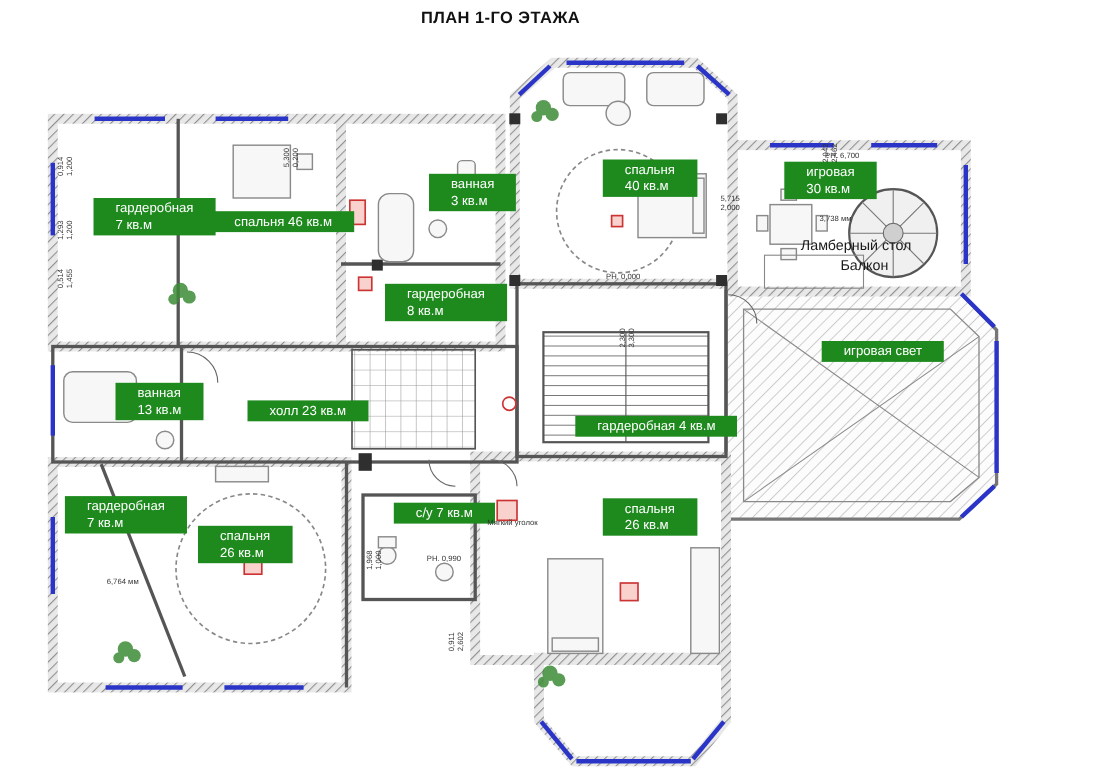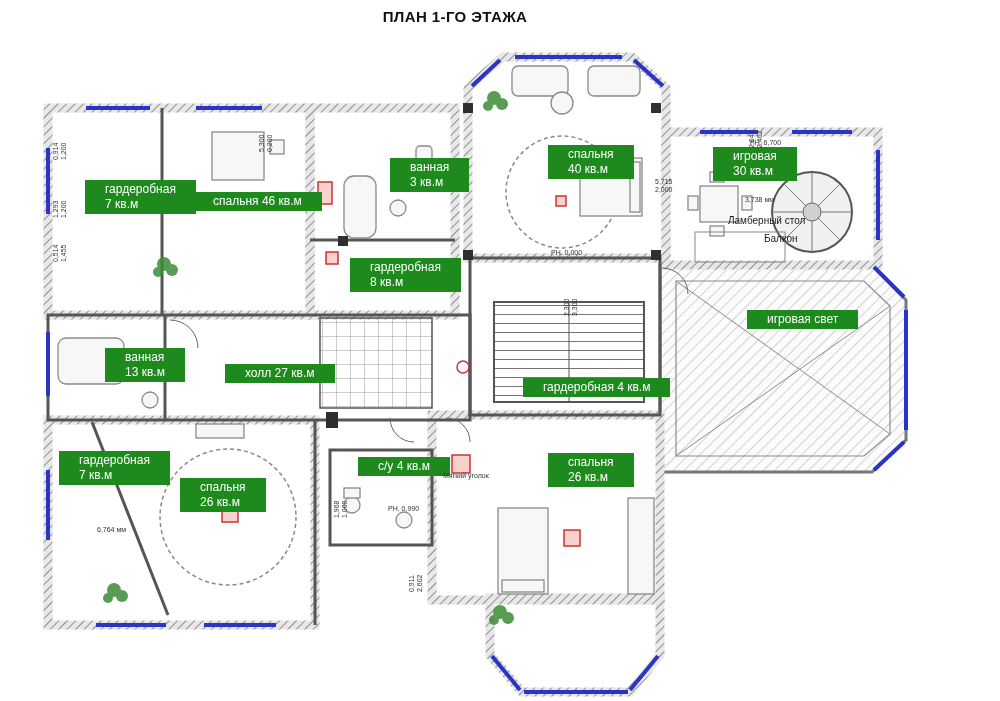--- a/index.html
+++ b/index.html
@@ -6,21 +6,21 @@
   html,body { width:1000px; height:701px; background:#ffffff;
     font-family:"Liberation Sans", sans-serif; position:relative; overflow:hidden; }
   .page-title { position:absolute; top:8px; left:0; width:910px; text-align:center;
     font-size:15px; font-weight:bold; color:#111; letter-spacing:.4px; }
   .plan { position:absolute; left:0; top:0; width:1000px; height:701px; }
   .plan svg { position:absolute; left:0; top:0; }
   .room-label { position:absolute; background:var(--label-bg,#1e8a1e);
     color:var(--label-text,#ffffff); font-size:12px; font-weight:normal;
     line-height:1.25; padding:2px 20px; white-space:nowrap; }
   .room-label span { display:block; }
-  .anno { position:absolute; font-size:10px; color:#1a1a1a; white-space:nowrap; }
+  .anno { position:absolute; font-size:13px; color:#1a1a1a; white-space:nowrap; }
   .anno.tiny { font-size:7px; color:#333; }
   .anno.rot { transform:rotate(-90deg); transform-origin:left top; }
 </style>
 </head>
 <body>
 
 <div class="plan">
 
   <svg width="1000" height="701" viewBox="0 0 1000 701">
     <defs>
@@ -219,35 +219,35 @@
     <span>8 кв.м</span>
   </div>
   <div class="room-label" style="left:747px;top:310px">
     <span>игровая свет</span>
   </div>
   <div class="room-label" style="left:105px;top:348px">
     <span>ванная</span>
     <span>13 кв.м</span>
   </div>
   <div class="room-label" style="left:225px;top:364px">
-    <span>холл 27 кв.м</span>
+    <span>холл 23 кв.м</span>
   </div>
   <div class="room-label" style="left:523px;top:378px">
     <span>гардеробная 4 кв.м</span>
   </div>
   <div class="room-label" style="left:59px;top:451px">
     <span>гардеробная</span>
     <span>7 кв.м</span>
   </div>
   <div class="room-label" style="left:180px;top:478px">
     <span>спальня</span>
     <span>26 кв.м</span>
   </div>
   <div class="room-label" style="left:358px;top:457px">
-    <span>с/у 4 кв.м</span>
+    <span>с/у 7 кв.м</span>
   </div>
   <div class="room-label" style="left:548px;top:453px">
     <span>спальня</span>
     <span>26 кв.м</span>
   </div>
 
   <span class="anno" style="left:728px;top:215px">Ламберный стол</span>
   <span class="anno" style="left:764px;top:233px">Балкон</span>
   <span class="anno tiny" style="left:443px;top:472px">Мягкий уголок</span>
   <span class="anno tiny" style="left:551px;top:249px">РН. 0,000</span>

